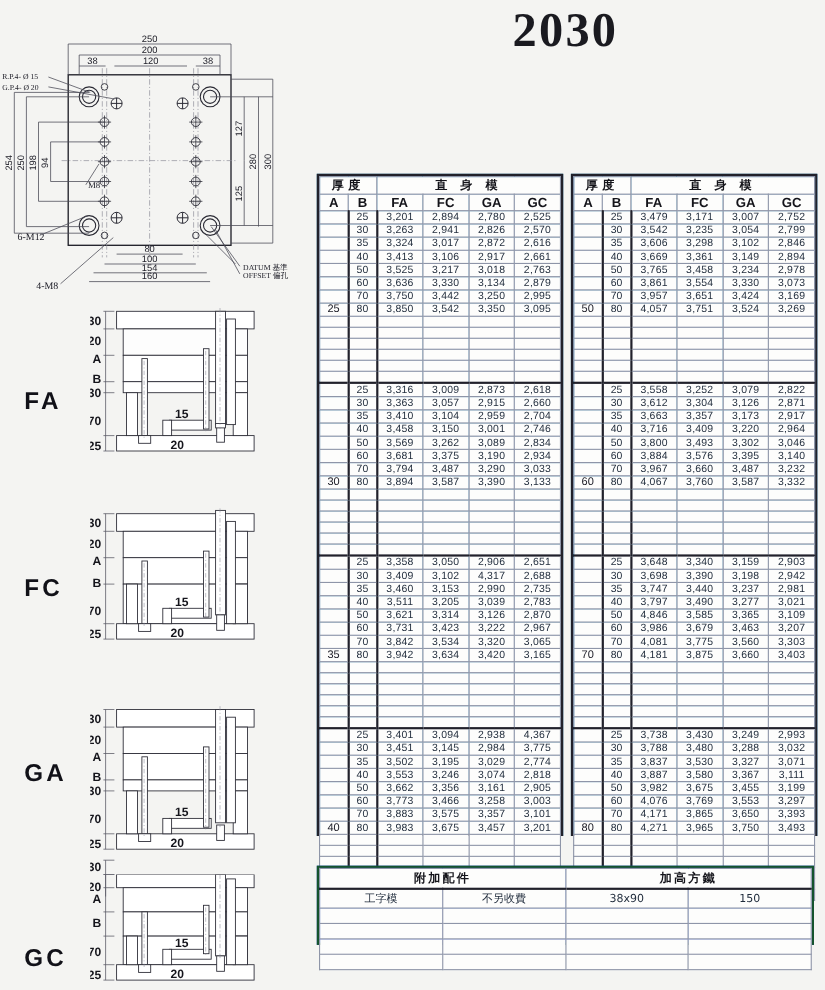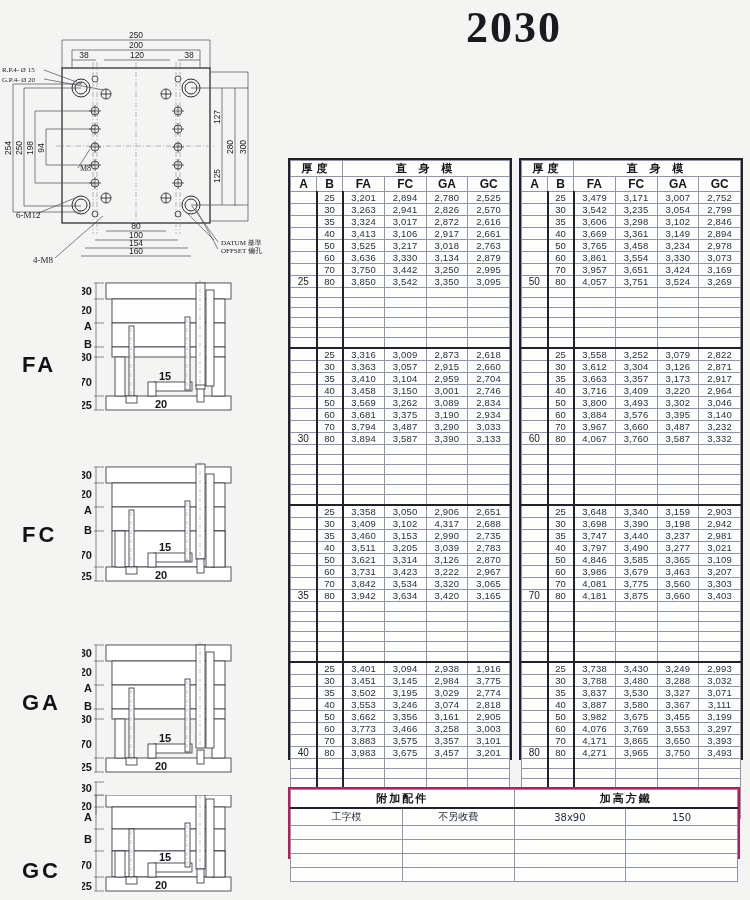--- a/index.html
+++ b/index.html
@@ -50,21 +50,21 @@
   tr.blockstart td{border-top:2px solid #21212b;}
   td.val{font-size:9.5px;letter-spacing:.2px;}
   tr.empty td{height:9px;}
   tr.datarow td{height:10.5px;}
 
   .col-a{width:26px;}
   .col-b{width:26px;}
 
   
   .acc-table{position:absolute;left:288px;top:787px;width:452px;height:72px;
-    border:2px solid #be185d;background:#1d4ed8;box-sizing:border-box;}
+    border:2px solid #14532d;background:#1d4ed8;box-sizing:border-box;}
   .acc-table table{border-collapse:collapse;width:100%;height:100%;table-layout:fixed;}
   .acc-table td{border:1px solid #8e95a8;text-align:center;vertical-align:middle;
     font-size:10px;color:#1e2a3a;background:#fdfdfc;}
   .acc-table tr.acc-head td{
     font-family:"DejaVu Sans","Liberation Sans",sans-serif;
     font-weight:bold;font-size:11px;letter-spacing:2px;height:15px;color:#14141a;
     border-bottom:2px solid #21212b;}
   .acc-table tr.acc-row td{height:14px;
     font-family:"DejaVu Sans","Liberation Sans",sans-serif;font-size:10px;}
   .acc-table tr.acc-empty td{height:11px;}
@@ -832,21 +832,21 @@
             <td></td>
             <td></td>
             <td></td>
           </tr>
           <tr class="datarow blockstart">
             <td class="a-col"></td>
             <td class="b-col">25</td>
             <td class="val">3,401</td>
             <td class="val">3,094</td>
             <td class="val">2,938</td>
-            <td class="val">1,916</td>
+            <td class="val">4,367</td>
           </tr>
           <tr class="datarow">
             <td class="a-col"></td>
             <td class="b-col">30</td>
             <td class="val">3,451</td>
             <td class="val">3,145</td>
             <td class="val">2,984</td>
             <td class="val">3,775</td>
           </tr>
           <tr class="datarow">

